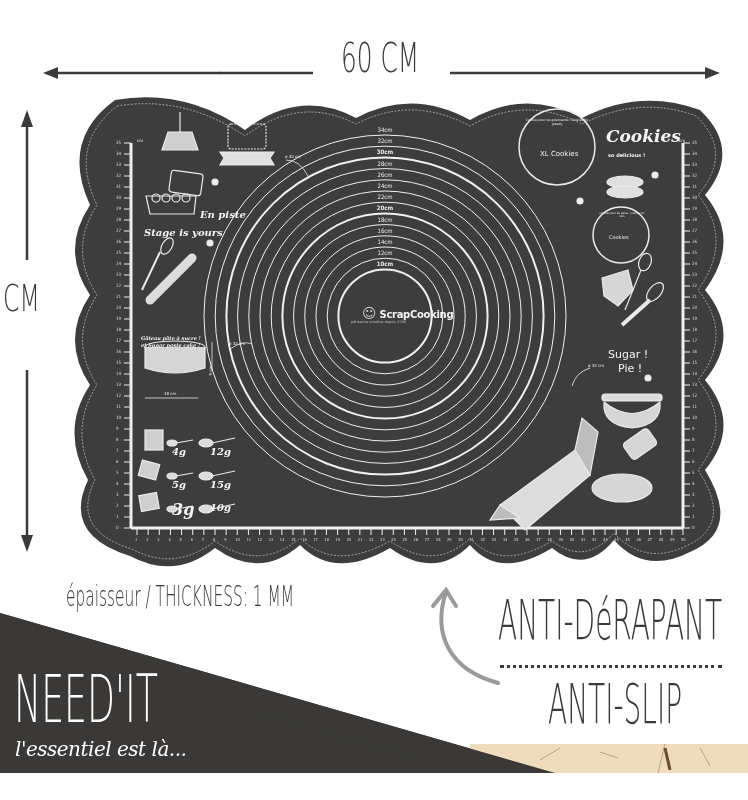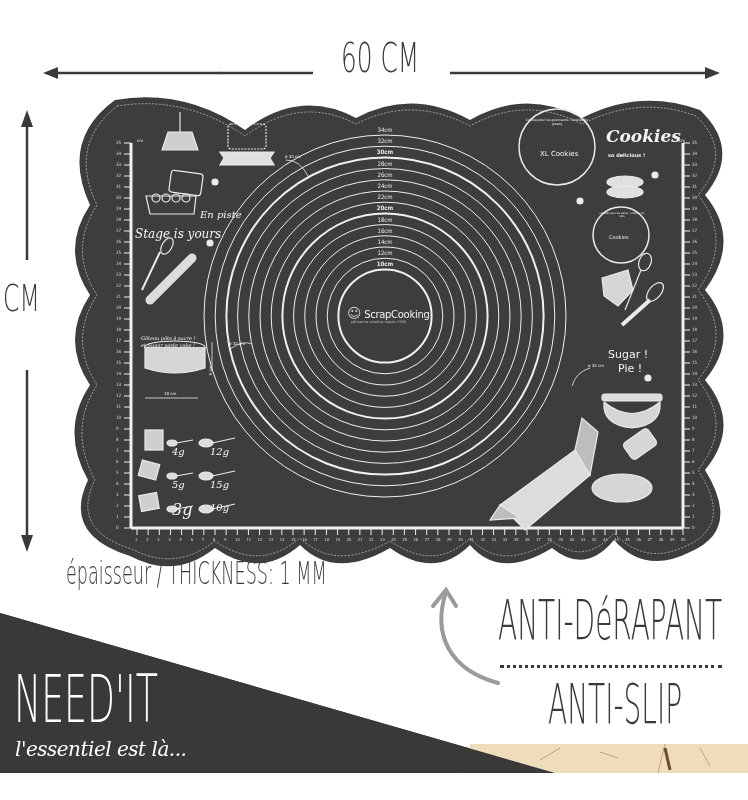--- a/index.html
+++ b/index.html
@@ -2,29 +2,29 @@
 <html><head>
 <meta charset="utf-8">
 <style>
   html,body{margin:0;padding:0;background:#ffffff;}
   body{width:748px;height:800px;position:relative;overflow:hidden;font-family:"DejaVu Sans Condensed","DejaVu Sans",sans-serif;}
   .abs{position:absolute;}
   .dim-label{color:#3a3a3a;font-family:"DejaVu Sans",sans-serif;font-weight:200;letter-spacing:0;transform-origin:left top;}
   .cond{display:inline-block;transform:scaleX(0.62);transform-origin:left center;white-space:nowrap;}
   #w-label{left:341px;top:38px;font-size:40px;line-height:40px;}
   #h-label{left:3px;top:276px;font-size:38px;line-height:44px;text-align:left;}
-  #thick-label{left:66px;top:550px;font-size:32px;line-height:46px;}
+  #thick-label{left:66px;top:574px;font-size:28px;line-height:46px;}
   #antider{left:498px;top:592px;font-size:56px;line-height:56px;}
   #antislip{left:548px;top:676px;font-size:56px;line-height:56px;}
   .dotline{position:absolute;left:500px;top:665px;width:222px;border-top:3px dotted #3a3a3a;}
   #needit{left:14px;top:669px;font-size:66px;line-height:62px;color:#ffffff;font-weight:200;}
   #tagline{left:15px;top:737px;font-size:20px;color:#ffffff;font-style:italic;font-family:"DejaVu Serif",serif;letter-spacing:-0.5px;}
   .mat-text{color:#f2f2f2;font-family:"DejaVu Sans",sans-serif;}
   .ring-lbl{position:absolute;font-size:6px;color:#eee;transform:translateX(-50%);}
-  .script{font-family:"DejaVu Serif",serif;font-style:italic;color:#f4f4f4;}
+  .script{font-family:"DejaVu Serif",serif;font-style:italic;color:#f4f4f4;font-weight:bold;}
 </style>
 </head>
 <body>
 
 <svg class="abs" style="left:0;top:0" width="748" height="800">
 
   <g fill="#3a3a3a" stroke="#3a3a3a">
     <line x1="56" y1="73" x2="220" y2="73" stroke-width="2.5"></line>
     <line x1="313" y1="73" x2="219" y2="73" stroke-width="2.5"></line>
     <polygon points="43,73 58,67 58,79" stroke="none"></polygon>
@@ -340,27 +340,27 @@
     <div class="ring-lbl" style="left: 385px; top: 182px; font-weight: normal;">24cm</div>
     <div class="ring-lbl" style="left: 385px; top: 193.2px; font-weight: normal;">22cm</div>
     <div class="ring-lbl" style="left: 385px; top: 204.4px; font-weight: bold;">20cm</div>
     <div class="ring-lbl" style="left: 385px; top: 215.6px; font-weight: normal;">18cm</div>
     <div class="ring-lbl" style="left: 385px; top: 226.8px; font-weight: normal;">16cm</div>
     <div class="ring-lbl" style="left: 385px; top: 238px; font-weight: normal;">14cm</div>
     <div class="ring-lbl" style="left: 385px; top: 249.2px; font-weight: normal;">12cm</div>
     <div class="ring-lbl" style="left: 385px; top: 260.4px; font-weight: bold;">10cm</div>
   </div>
 
-<div class="abs mat-text" style="left:347px;top:305px;font-size:10px;font-weight:normal;letter-spacing:-0.3px">
+<div class="abs mat-text" style="left:362px;top:305px;font-size:10px;font-weight:bold;letter-spacing:-0.3px">
   <span style="font-size:14px;color:#ccc">☺</span>
   <span>ScrapCooking</span>
 </div>
 <div class="abs mat-text" style="left:351px;top:320px;font-size:3.5px;color:#bbb">pâtisserie créative depuis 2006</div>
 
-<div class="abs script" style="left:135px;top:227px;font-size:12px">Stage is yours</div>
+<div class="abs script" style="left:144px;top:227px;font-size:10px">Stage is yours</div>
 <div class="abs script" style="left:200px;top:209px;font-size:10px">En piste</div>
 <div class="abs script" style="left:141px;top:335px;font-size:5px">Gâteau pâte à sucre !</div>
 <div class="abs script" style="left:141px;top:342px;font-size:5px">et Sugar paste cake !</div>
 <div class="abs mat-text" style="left:229px;top:341px;font-size:4px">ø 32 cm</div>
 <div class="abs mat-text" style="left:164px;top:391px;font-size:4px">18 cm</div>
 <div class="abs mat-text" style="left:206px;top:368px;font-size:4px;transform:rotate(-90deg)">9 cm</div>
 <div class="abs mat-text" style="left:285px;top:154px;font-size:4px">ø 30 cm</div>
 <div class="abs mat-text" style="left:588px;top:363px;font-size:4px">ø 32 cm</div>
 
 <div class="abs script" style="left:172px;top:446px;font-size:10px">4g</div>

